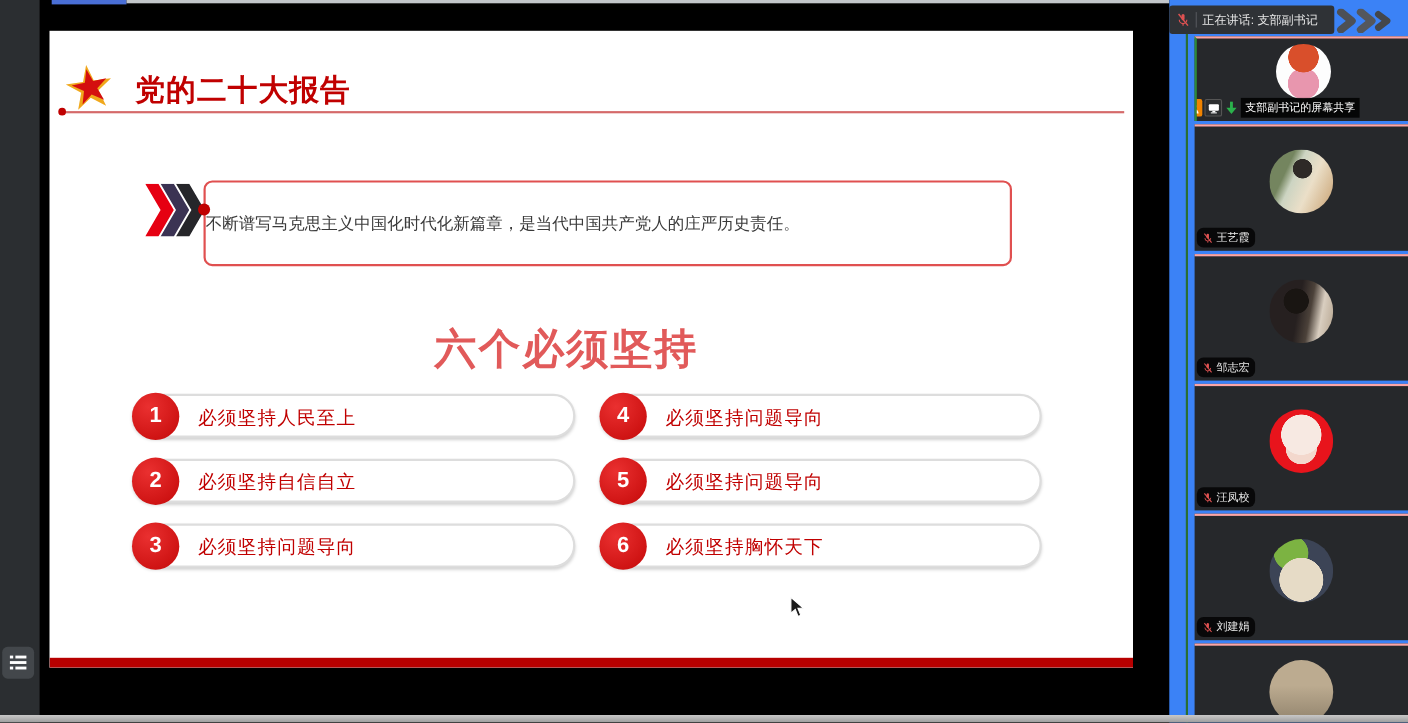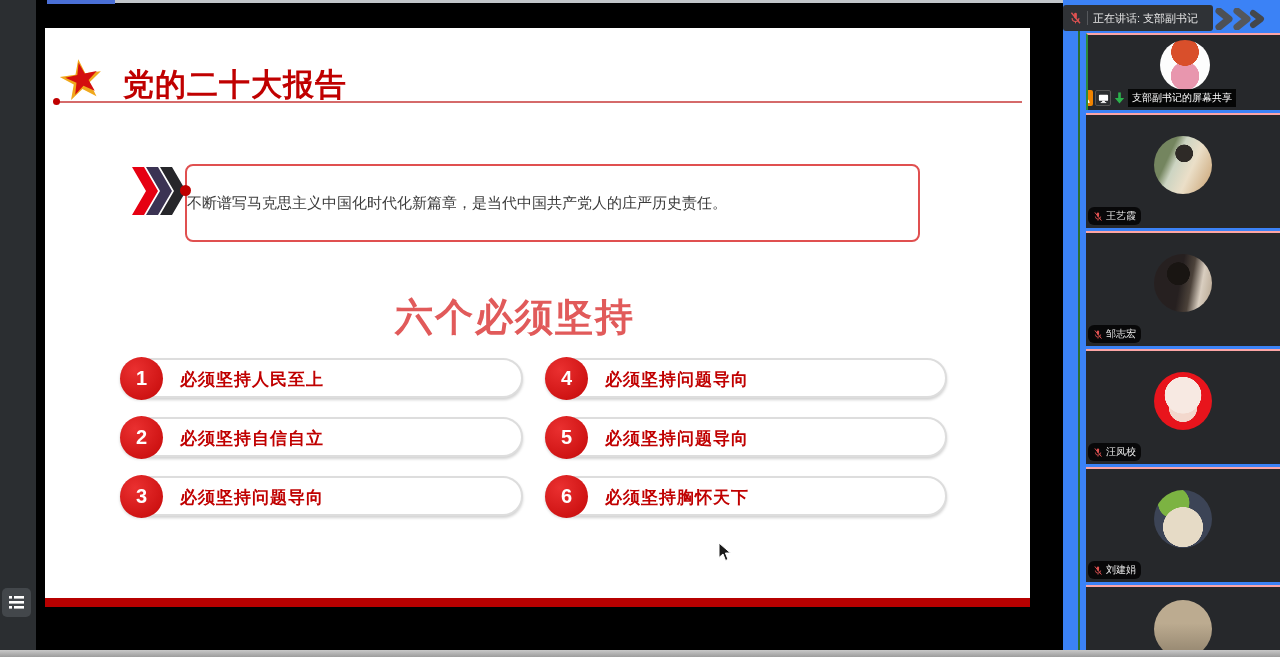--- a/index.html
+++ b/index.html
@@ -13,34 +13,34 @@
   
   .main{position:absolute;left:36px;top:0;width:1027px;height:657px;background:#000;}
   .top-blue{position:absolute;left:11px;top:0;width:68px;height:4px;background:#4a6fd6;}
   .top-gray{position:absolute;left:79px;top:0;width:948px;height:3px;background:#c2c6ca;}
 
   .slide{position:absolute;left:9px;top:28px;width:985px;height:579px;background:#ffffff;overflow:hidden;}
 
   .star-wrap{position:absolute;left:12px;top:26px;width:56px;height:56px;}
   .star-gold{position:absolute;left:0;top:-6px;font-size:54px;color:#f0a81c;transform:rotate(-8deg);}
   .star-red{position:absolute;left:6px;top:0px;font-size:42px;color:#d40f0f;transform:rotate(-12deg);}
-  .slide-title{position:absolute;left:78px;top:36px;font-size:31px;font-weight:bold;color:#c00000;letter-spacing:1px;}
+  .slide-title{position:absolute;left:78px;top:36px;font-size:27px;font-weight:bold;color:#c00000;letter-spacing:1px;}
   .title-line{position:absolute;left:10px;top:73px;width:967px;height:2px;background:#d56a6a;}
   .title-dot{position:absolute;left:8px;top:70px;width:7px;height:7px;border-radius:50%;background:#c00000;}
 
   .chevrons{position:absolute;left:87px;top:139px;}
   .quote-box{position:absolute;left:140px;top:136px;width:735px;height:78px;border:2px solid #e05050;border-radius:8px;background:#fff;display:flex;align-items:center;}
   .quote-dot{position:absolute;left:135px;top:157px;width:11px;height:11px;border-radius:50%;background:#c00000;z-index:2;}
   .quote-text{padding-right:20px;font-size:15px;color:#3a3a3a;}
 
   .six-heading{position:absolute;left:0;top:264px;width:940px;text-align:center;font-size:38px;font-weight:bold;color:#e15a5a;letter-spacing:2px;}
 
   .pill{position:absolute;height:40px;background:#fff;border:2px solid #ddd;border-radius:21px;box-shadow:0 2px 3px rgba(0,0,0,.18);}
   .pill .numcircle{position:absolute;left:-2px;top:-3px;width:43px;height:43px;border-radius:50%;background:radial-gradient(circle at 35% 30%,#ea3030,#c40808);color:#fff;font-size:20px;font-weight:bold;display:flex;align-items:center;justify-content:center;}
-  .pill .pilltext{position:absolute;left:58px;top:8px;font-size:17px;font-weight:bold;color:#c00000;letter-spacing:1px;}
+  .pill .pilltext{position:absolute;left:58px;top:8px;font-size:17px;font-weight:normal;color:#c00000;letter-spacing:1px;}
   .p1{left:75px;top:330px;width:403px;}
   .p2{left:75px;top:389px;width:403px;}
   .p3{left:75px;top:448px;width:403px;}
   .p4{left:500px;top:330px;width:402px;}
   .p5{left:500px;top:389px;width:402px;}
   .p6{left:500px;top:448px;width:402px;}
 
   .slide-redbar{position:absolute;left:0;top:570px;width:985px;height:9px;background:#b70000;}
   .cursor{position:absolute;left:673px;top:514px;z-index:9;}
 

